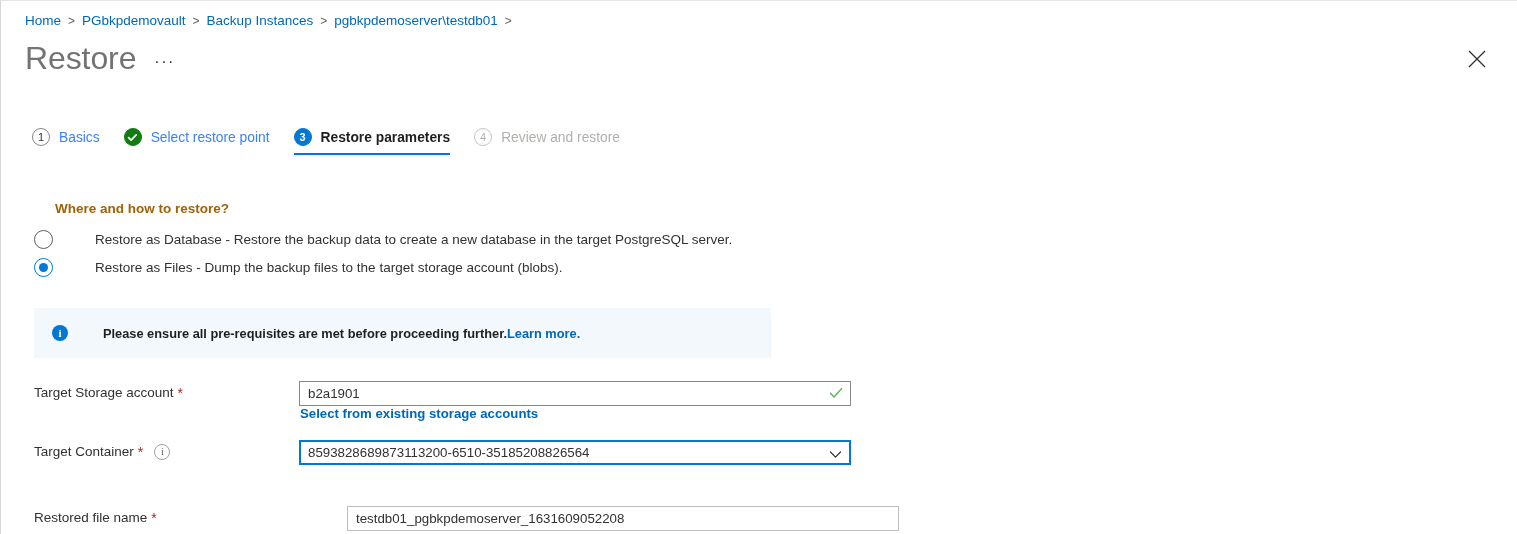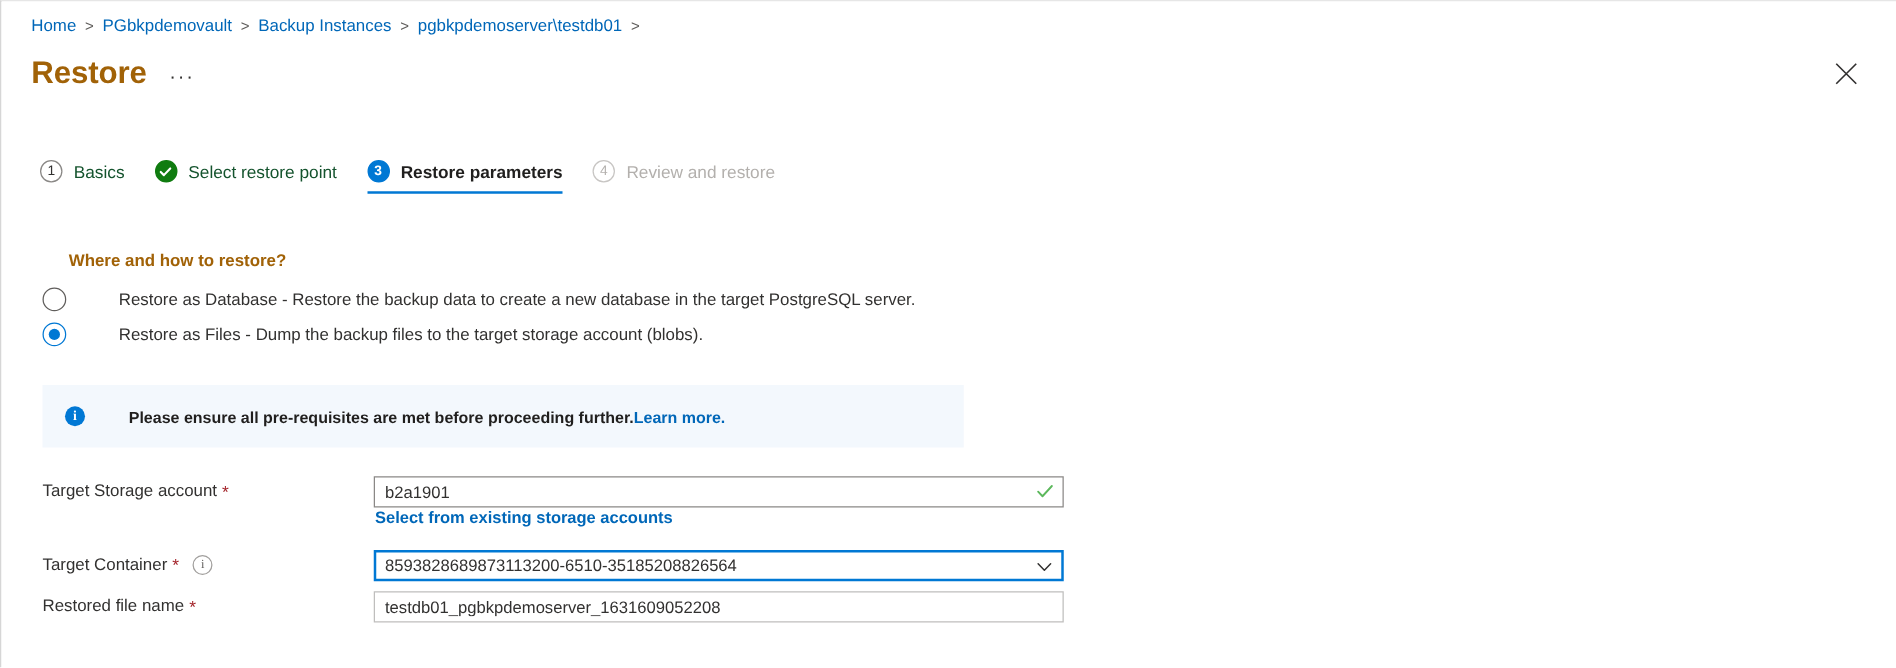--- a/index.html
+++ b/index.html
@@ -48,23 +48,23 @@
 
   
   .title-row {
     position: absolute;
     left: 24px;
     top: 41px;
     display: flex;
     align-items: center;
   }
   .page-title {
-    font-size: 25px;
-    font-weight: 700;
-    color: #a16207;
+    font-size: 32px;
+    font-weight: 400;
+    color: #737373;
     letter-spacing: -0.1px;
     line-height: 32px;
   }
   .ellipsis-btn {
     margin-left: 18px;
     margin-top: 7px;
     font-size: 16px;
     color: #323130;
     letter-spacing: 1.5px;
     cursor: pointer;
@@ -126,21 +126,21 @@
   .badge-active {
     background: #0078d4;
     color: #ffffff;
     border: 1px solid #0078d4;
     font-weight: 600;
   }
   .badge-done svg { display:block; }
   .step-label {
     margin-left: 9px;
     font-size: 13.8px;
-    color: #14532d;
+    color: #3b82f6;
     white-space: nowrap;
   }
   .step.is-active .step-label {
     font-weight: 700;
     color: #201f1e;
   }
   .step.is-disabled .step-label { color: #b3b0ad; }
   .step.is-active::after {
     content: "";
     position: absolute;
@@ -430,21 +430,21 @@
     <div class="input-wrap">
       <input class="txt-input focused" type="text" value="8593828689873113200-6510-35185208826564" style="">
       <span class="chev">
         <svg width="13" height="13" viewBox="0 0 13 13" aria-hidden="true">
           <path d="M1.5 4 L6.5 9.2 L11.5 4" stroke="#323130" stroke-width="1.2" fill="none" stroke-linecap="round" stroke-linejoin="round"></path>
         </svg>
       </span>
     </div>
   </div>
 
-  <div class="field" style="top:472px;">
+  <div class="field" style="top:505px;gap:48px;">
     <div class="field-label">
       <span>Restored file name</span>
       <span class="req">*</span>
     </div>
     <div class="input-wrap">
       <input class="txt-input plain" type="text" value="testdb01_pgbkpdemoserver_1631609052208" style="">
     </div>
   </div>
 
 </div>

